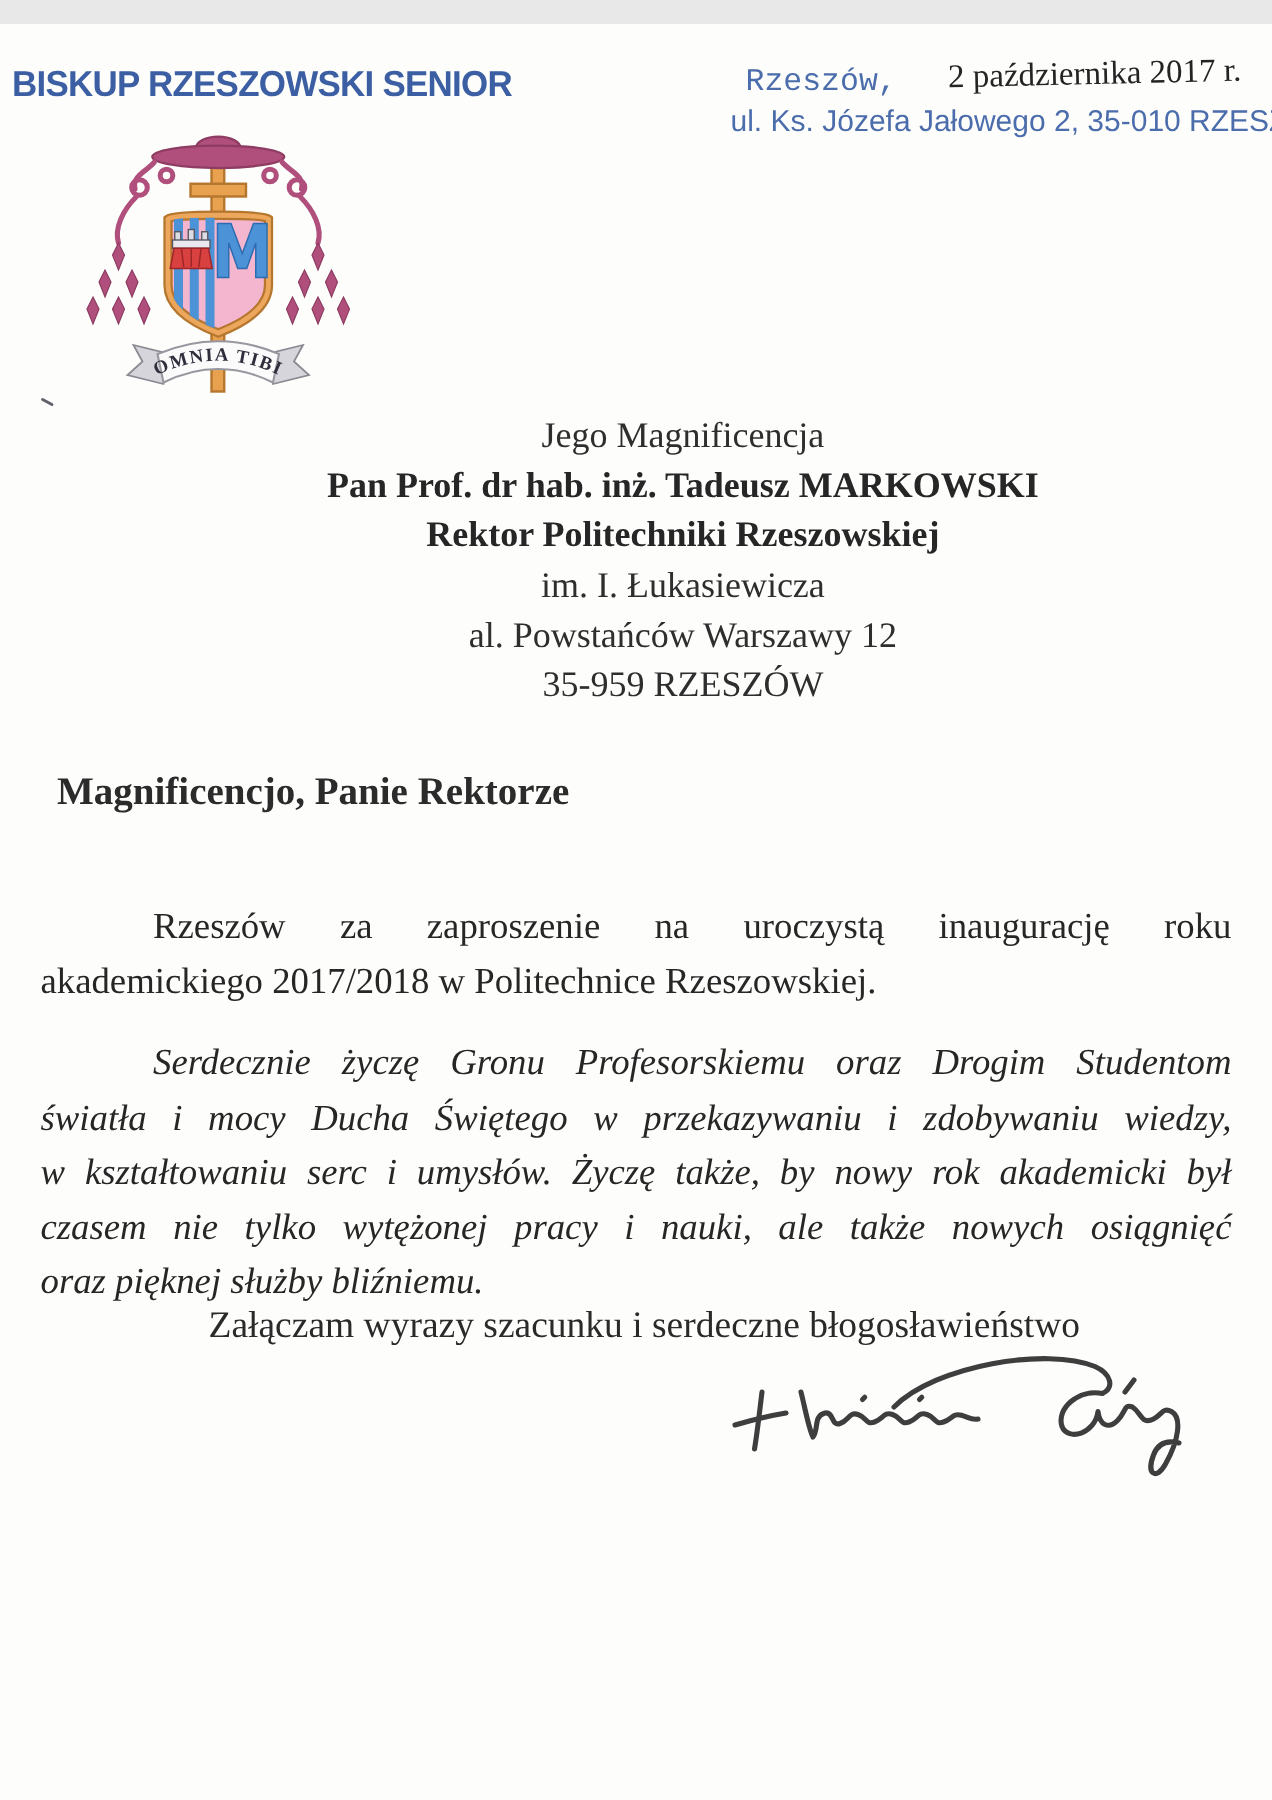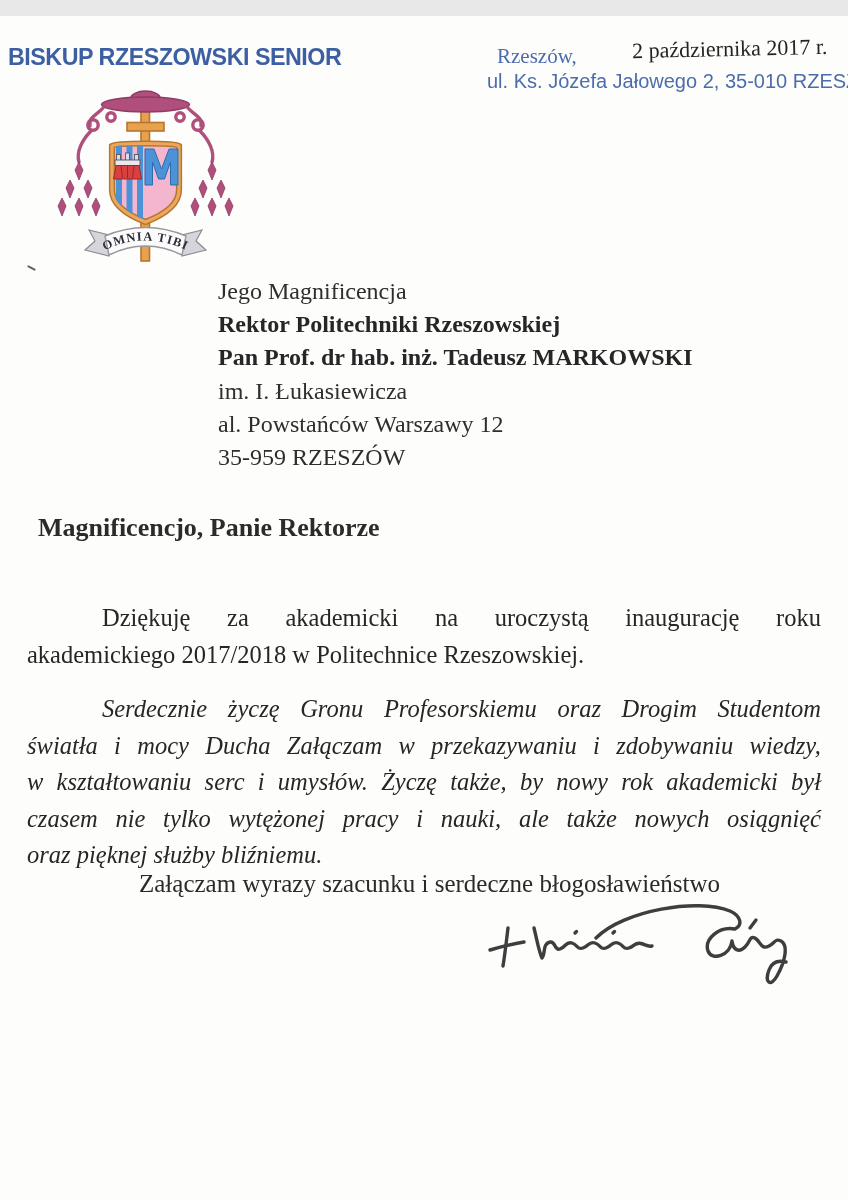--- a/index.html
+++ b/index.html
@@ -11,21 +11,21 @@
   
   .sender-title{
     position:absolute;left:8px;top:27px;
     font-family:"Liberation Sans", sans-serif;
     font-size:24px;font-weight:bold;letter-spacing:-0.5px;
     color:#3c5fa3;transform:scaleX(0.97);transform-origin:left center;
     white-space:nowrap;
   }
   .dateline-city{
     position:absolute;left:497px;top:28px;
-    font-family:Liberation Serif, serif;
+    font-family:Liberation Mono, monospace;
     font-size:21px;color:#4c6dab;white-space:nowrap;
   }
   .dateline-date{
     position:absolute;left:632px;top:20px;
     font-family:"Liberation Serif", serif;
     font-size:22px;color:#242424;white-space:nowrap;
     transform:rotate(-1.3deg);
   }
   .sender-address{
     position:absolute;left:487px;top:54px;
@@ -35,21 +35,21 @@
   
   .coa{position:absolute;left:55px;top:70px;width:250px;height:185px;}
   
   .speck{
     position:absolute;left:27px;top:251px;width:9px;height:2px;
     background:#3a3a46;transform:rotate(28deg);border-radius:2px;opacity:.8;
   }
   
   .recipient{
     position:absolute;left:218px;top:259px;
-    font-size:24px;line-height:33.2px;color:#2e2e2e;
+    font-size:24px;line-height:33.2px;color:#2e2e2e;text-align:center;
   }
   .recipient .bold{font-weight:bold;color:#262626;}
   
   .salutation{
     position:absolute;left:38px;top:497px;
     font-size:26px;font-weight:bold;color:#2b2b2b;white-space:nowrap;
   }
   
   .para{position:absolute;left:27px;width:794px;font-size:24.5px;color:#262626;}
   .para.p1{top:584px;}
@@ -150,37 +150,37 @@
       <text font-family="Liberation Serif, serif" font-size="12.5" font-weight="bold" fill="#2e2e3c" letter-spacing="1.2">
         <textPath href="#mottoArc" startOffset="50%" text-anchor="middle">OMNIA TIBI</textPath>
       </text>
     </g>
   </svg>
 
   <div class="speck"></div>
 
   <div class="recipient">
     <div>Jego Magnificencja</div>
+    <div class="bold">Pan Prof. dr hab. inż. Tadeusz MARKOWSKI</div>
     <div class="bold">Rektor Politechniki Rzeszowskiej</div>
-    <div class="bold">Pan Prof. dr hab. inż. Tadeusz MARKOWSKI</div>
     <div>im. I. Łukasiewicza</div>
     <div>al. Powstańców Warszawy 12</div>
     <div>35-959 RZESZÓW</div>
   </div>
 
   <div class="salutation">Magnificencjo, Panie Rektorze</div>
 
   <div class="para p1">
-    <div class="bline indent">Dziękuję za akademicki na uroczystą inaugurację roku</div>
+    <div class="bline indent">Rzeszów za zaproszenie na uroczystą inaugurację roku</div>
     <div class="bline last">akademickiego 2017/2018 w Politechnice Rzeszowskiej.</div>
   </div>
 
   <div class="para p2">
     <div class="bline indent">Serdecznie życzę Gronu Profesorskiemu oraz Drogim Studentom</div>
-    <div class="bline">światła i mocy Ducha Załączam w przekazywaniu i zdobywaniu wiedzy,</div>
+    <div class="bline">światła i mocy Ducha Świętego w przekazywaniu i zdobywaniu wiedzy,</div>
     <div class="bline">w kształtowaniu serc i umysłów. Życzę także, by nowy rok akademicki był</div>
     <div class="bline">czasem nie tylko wytężonej pracy i nauki, ale także nowych osiągnięć</div>
     <div class="bline last">oraz pięknej służby bliźniemu.</div>
   </div>
 
   <div class="closing">Załączam wyrazy szacunku i serdeczne błogosławieństwo</div>
 
   <svg class="signature" viewBox="0 0 322 104" xmlns="http://www.w3.org/2000/svg" aria-label="+ Kazimierz Górny">
     <g fill="none" stroke="#2e2e2e" stroke-width="3.4" stroke-linecap="round" stroke-linejoin="round" opacity="0.92">
 

